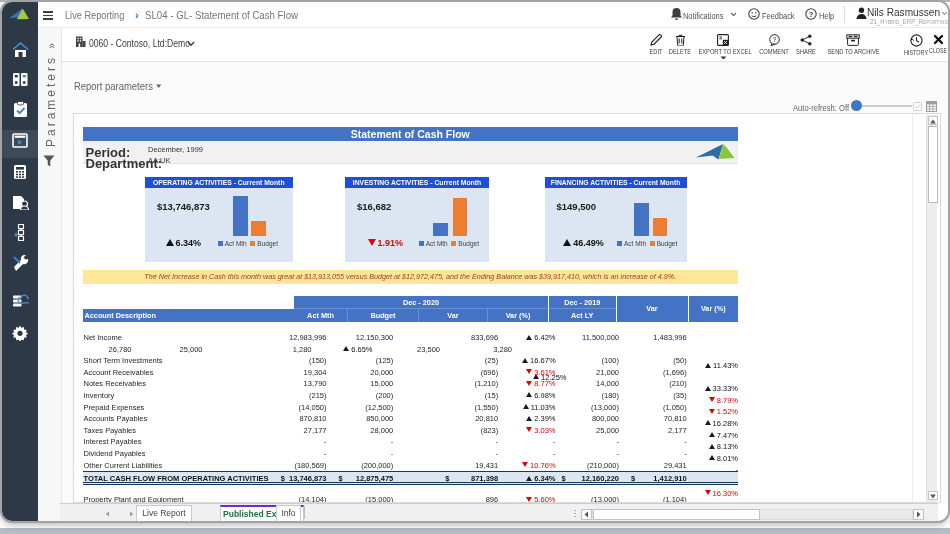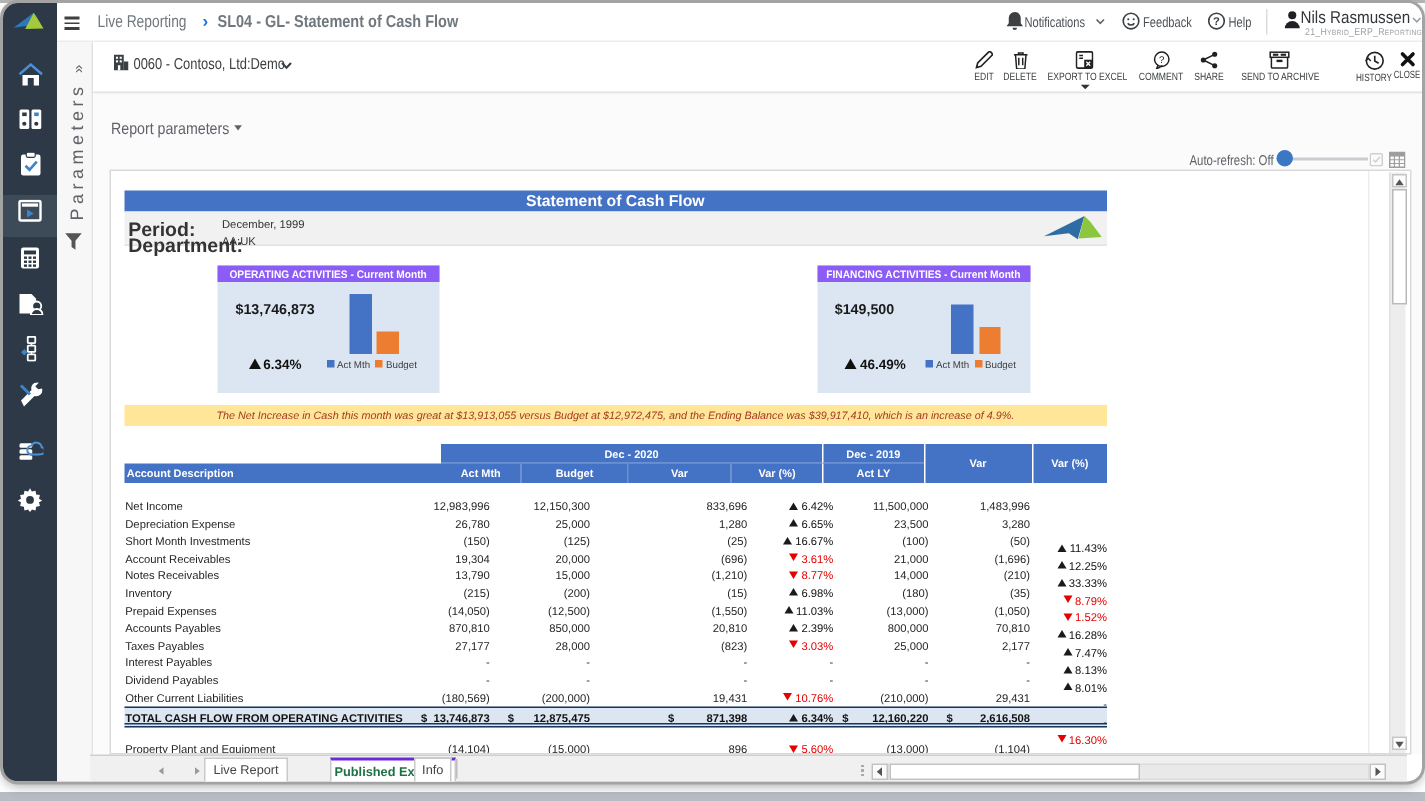--- a/index.html
+++ b/index.html
@@ -47,21 +47,21 @@
 #panel { left:71px; top:111px; width:868px; height:390px; background:#fff;
   border:1px solid #d9d9d9; overflow:hidden; }
 #rtitle { left:8.5px; top:13px; width:655.5px; height:14px; background:#4472c4;
   color:#fff; font-weight:700; font-size:10.5px; text-align:center; line-height:14px; }
 #rband { left:8.5px; top:27px; width:655.5px; height:23px; background:#f1f1f2;
   border-bottom:1px solid #e2e2e2; }
 .plbl { position:absolute; font-weight:700; font-size:13px; color:#333; }
 .pval { position:absolute; font-size:7.5px; color:#333; }
 
 .card { position:absolute; top:62.5px; height:85px; background:#dce6f2; }
-.chead { height:11px; background:#8b5cf6; color:#fff; font-weight:700; font-size:7.3px;
+.chead { height:11px; background:#1d4ed8; color:#fff; font-weight:700; font-size:7.3px;
   text-align:center; line-height:11px; white-space:nowrap; }
 .chead span { display:inline-block; transform:scaleX(0.93); transform-origin:50% 50%; }
 .cval { position:absolute; left:12px; top:24px; font-weight:700; font-size:9.5px; color:#1a1a1a; }
 .cdelta { position:absolute; top:61px; font-weight:700; font-size:9px; color:#111; }
 .clegend { position:absolute; top:63px; font-size:6.5px; color:#404040; white-space:nowrap; }
 .sq { display:inline-block; width:5px; height:5px; margin-right:2px; }
 .bar { position:absolute; }
 
 #ynote { left:8.5px; top:156px; width:655.5px; height:14px; background:#ffe699;
   text-align:center; font-style:italic; font-size:7.2px; color:#a43b22; line-height:14px; }
@@ -210,21 +210,21 @@
   </div>
 
   <div id="topbar" class="abs"></div>
   <div id="hamb" class="abs">
         <div></div>
         <div></div>
         <div></div>
       </div>
   <div class="abs crumb" style="left:62.5px;"><span class="cx" style="transform:scaleX(0.8);">Live Reporting</span></div>
   <div class="abs crumb" style="left:133px; color:#1a73e8; font-weight:700;">›</div>
-  <div class="abs crumb" style="left:143px;font-weight:bold;"><span class="cx" style="transform:scaleX(0.84);">SL04 - GL- Statement of Cash Flow</span></div>
+  <div class="abs crumb" style="left:143px;"><span class="cx" style="transform:scaleX(0.84);">SL04 - GL- Statement of Cash Flow</span></div>
 
   <div class="abs" style="left:668px; top:5px;">
     <svg width="13" height="14" viewBox="0 0 13 14">
           <path d="M6.5 1 a4 4 0 0 1 4 4 v3.5 l1.5 2 h-11 l1.5-2 v-3.5 a4 4 0 0 1 4-4 z M5 11.5 a1.5 1.5 0 0 0 3 0 z" fill="#3c4043"></path>
         </svg>
   </div>
   <div class="abs tbr" style="left:681px;">Notifications</div>
   <div class="abs" style="left:728px; top:10px;">
         <svg width="7" height="5" viewBox="0 0 7 5">
           <path d="M1 1 L3.5 3.5 L6 1" fill="none" stroke="#5f6368" stroke-width="1.1"></path>
@@ -383,20 +383,28 @@
       </svg>
     </div>
 
     <div class="card" style="left:71px; width:148px;">
       <div class="chead"><span>OPERATING ACTIVITIES - Current Month</span></div>
       <div class="cval">$13,746,873</div>
       <div class="bar" style="left:88px; top:19.3px; width:14.5px; height:40.4px; background:#4472c4;"></div>
       <div class="bar" style="left:106.3px; top:44.5px; width:15.2px; height:15.2px; background:#ed7d31;"></div>
       <div class="cdelta" style="left:20.5px;"><span class="tub"></span>6.34%</div>
       <div class="clegend" style="left:72.7px;"><span class="sq" style="background:#4472c4;"></span>Act Mth &nbsp;<span class="sq" style="background:#ed7d31;"></span>Budget</div>
+    </div>
+    <div class="card" style="left:271px; width:144px;">
+      <div class="chead"><span>INVESTING ACTIVITIES - Current Month</span></div>
+      <div class="cval">$16,682</div>
+      <div class="bar" style="left:87.6px; top:46.3px; width:15.9px; height:13.4px; background:#4472c4;"></div>
+      <div class="bar" style="left:108px; top:21.8px; width:14.4px; height:37.9px; background:#ed7d31;"></div>
+      <div class="cdelta dn" style="left:22.6px; color:#e60000;"><span class="tdb"></span>1.91%</div>
+      <div class="clegend" style="left:73.7px;"><span class="sq" style="background:#4472c4;"></span>Act Mth &nbsp;<span class="sq" style="background:#ed7d31;"></span>Budget</div>
     </div>
     <div class="card" style="left:470.5px; width:142px;">
       <div class="chead"><span>FINANCING ACTIVITIES - Current Month</span></div>
       <div class="cval">$149,500</div>
       <div class="bar" style="left:89.5px; top:26.6px; width:15.2px; height:33.1px; background:#4472c4;"></div>
       <div class="bar" style="left:108.5px; top:41.8px; width:14.4px; height:17.9px; background:#ed7d31;"></div>
       <div class="cdelta" style="left:18.8px;"><span class="tub"></span>46.49%</div>
       <div class="clegend" style="left:72.5px;"><span class="sq" style="background:#4472c4;"></span>Act Mth &nbsp;<span class="sq" style="background:#ed7d31;"></span>Budget</div>
     </div>
     <div id="ynote" class="abs">The Net Increase in Cash this month was great at $13,913,055 versus Budget at $12,972,475, and the Ending Balance was $39,917,410, which is an increase of 4.9%.</div>
@@ -419,31 +427,30 @@
             <div class="c1">Net Income</div>
             <div class="c2 num">12,983,996</div>
             <div class="c3 num">12,150,300</div>
             <div class="c4 num">833,696</div>
             <div class="c5 num up"><span class="tu"></span>6.42%</div>
             <div class="c6 num">11,500,000</div>
             <div class="c7 num">1,483,996</div>
             <div class="c8 num up"><span class="tu"></span>11.43%</div>
           </div>
       <div class="trow">
-            <div class="c1">Depreciation Expense</div>
             <div class="c2 num">26,780</div>
             <div class="c3 num">25,000</div>
             <div class="c4 num">1,280</div>
             <div class="c5 num up"><span class="tu"></span>6.65%</div>
             <div class="c6 num">23,500</div>
             <div class="c7 num">3,280</div>
             <div class="c8 num up"><span class="tu"></span>12.25%</div>
           </div>
       <div class="trow">
-            <div class="c1">Short Month Investments</div>
+            <div class="c1">Short Term Investments</div>
             <div class="c2 num">(150)</div>
             <div class="c3 num">(125)</div>
             <div class="c4 num">(25)</div>
             <div class="c5 num up"><span class="tu"></span>16.67%</div>
             <div class="c6 num">(100)</div>
             <div class="c7 num">(50)</div>
             <div class="c8 num up"><span class="tu"></span>33.33%</div>
           </div>
       <div class="trow">
             <div class="c1">Account Receivables</div>
@@ -549,21 +556,21 @@
               <span style="padding-left:8px;">$</span>
               <span>871,398</span>
             </div>
         <div class="c5 num up"><span class="tu"></span>6.34%</div>
         <div class="c6 num dcell">
               <span style="padding-left:2px;">$</span>
               <span>12,160,220</span>
             </div>
         <div class="c7 num dcell">
               <span style="padding-left:8px;">$</span>
-              <span>2,616,508</span>
+              <span>1,412,910</span>
             </div>
         <div class="c8 num up"><span class="tu"></span>11.54%</div>
       </div>
       <div style="height:9px;"></div>
       <div class="trow">
             <div class="c1">Property Plant and Equipment</div>
             <div class="c2 num">(14,104)</div>
             <div class="c3 num">(15,000)</div>
             <div class="c4 num">896</div>
             <div class="c5 num dn"><span class="td"></span>5.60%</div>

